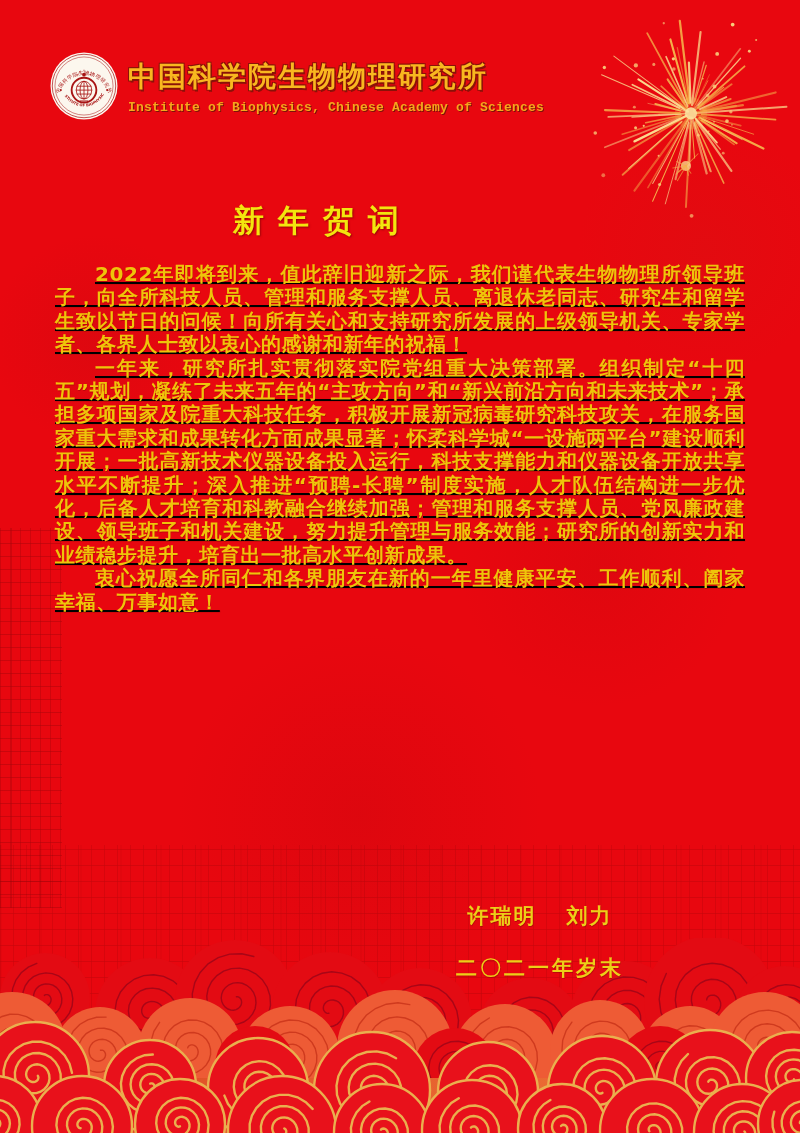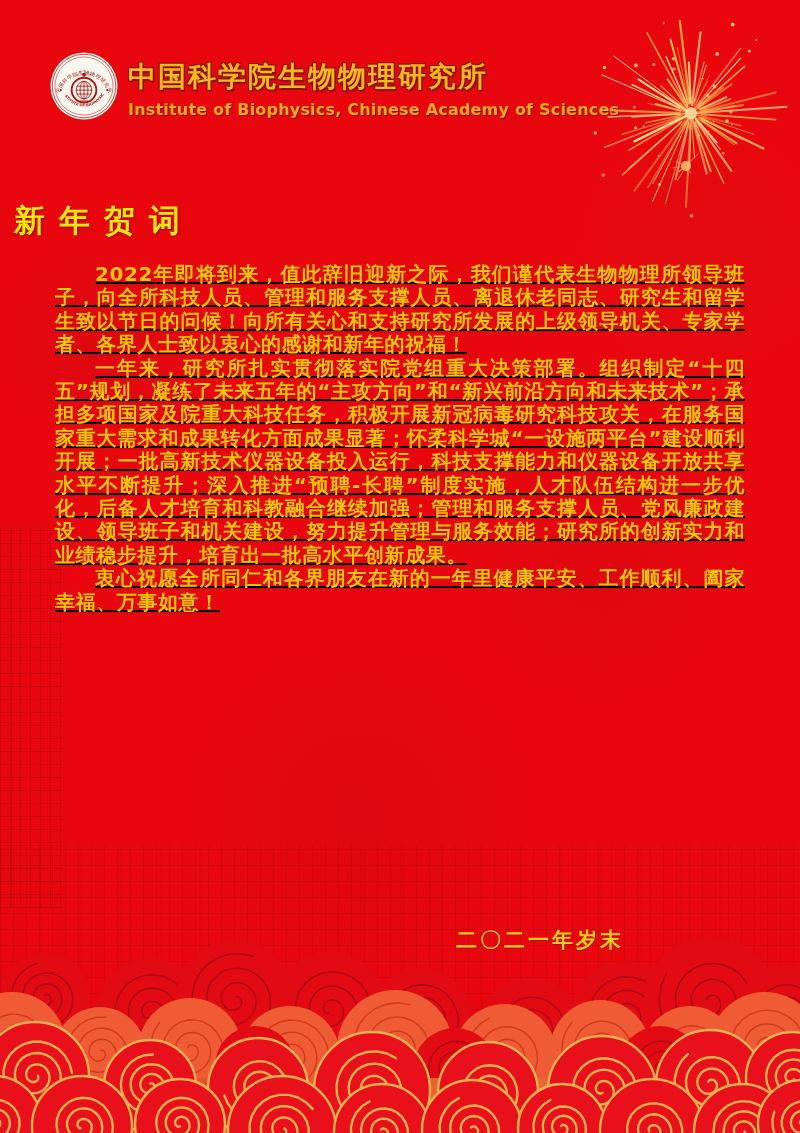--- a/index.html
+++ b/index.html
@@ -21,23 +21,23 @@
     background:
       repeating-linear-gradient(0deg, rgba(110,3,6,.55) 0 1px, transparent 1px 16px),
       repeating-linear-gradient(90deg, rgba(110,3,6,.45) 0 1px, transparent 1px 13px),
       repeating-linear-gradient(90deg, rgba(150,10,10,.25) 0 2px, transparent 2px 40px);}
   .fireworks{position:absolute;left:585px;top:12px;width:212px;height:218px;}
   .header{position:absolute;left:50px;top:52px;display:flex;align-items:flex-start;}
   .seal{width:68px;height:68px;flex:0 0 auto;}
   .orgnames{margin-left:10px;margin-top:6px;}
   .org-zh{font-size:28px;font-weight:900;letter-spacing:2px;color:#f9b71f;
     text-shadow:1.5px 1.5px 0 #8a1208,-1px -1px 0 #8a1208,1px -1px 0 #8a1208,-1px 1px 0 #8a1208;}
-  .org-en{font-size:16px;font-weight:bold;margin-top:4px;color:#f6a61c;letter-spacing:.2px;
-    text-shadow:1px 1px 0 #7d1208;}
-  .title{position:absolute;left:0;top:200px;width:632px;margin:0;
+  .org-en{font-size:13px;font-weight:bold;margin-top:4px;color:#f6a61c;letter-spacing:.2px;
+    text-shadow:1px 1px 0 #7d1208;font-family:Liberation Mono, monospace;}
+  .title{position:absolute;left:0;top:200px;width:632px;margin:0;text-align:center;
     font-size:31px;font-weight:900;color:#f3e50e;letter-spacing:14px;text-indent:14px;
     text-shadow:1px 1px 2px rgba(110,0,0,.65);}
   .content{position:absolute;left:55px;right:55px;top:263px;text-decoration:underline;}
   .content p{margin:0;text-indent:2em;text-align:justify;color:#efc40a;font-weight:700;
     font-size:20px;line-height:23.4px;letter-spacing:.6px;
     text-shadow:.5px .5px 0 rgba(120,10,0,.35);}
   .signature{position:absolute;left:430px;top:902px;width:220px;text-align:center;z-index:7;}
   .sig-names{font-size:21px;font-weight:700;color:#eccf18;letter-spacing:2px;
     text-shadow:.5px .5px 0 rgba(120,10,0,.4);}
   .sig-gap{margin-left:30px;}
@@ -203,20 +203,23 @@
 
   <h1 class="title">新年贺词</h1>
 
   <div class="content">
     <p>2022年即将到来，值此辞旧迎新之际，我们谨代表生物物理所领导班子，向全所科技人员、管理和服务支撑人员、离退休老同志、研究生和留学生致以节日的问候！向所有关心和支持研究所发展的上级领导机关、专家学者、各界人士致以衷心的感谢和新年的祝福！</p>
     <p>一年来，研究所扎实贯彻落实院党组重大决策部署。组织制定“十四五”规划，凝练了未来五年的“主攻方向”和“新兴前沿方向和未来技术”；承担多项国家及院重大科技任务，积极开展新冠病毒研究科技攻关，在服务国家重大需求和成果转化方面成果显著；怀柔科学城“一设施两平台”建设顺利开展；一批高新技术仪器设备投入运行，科技支撑能力和仪器设备开放共享水平不断提升；深入推进“预聘-长聘”制度实施，人才队伍结构进一步优化，后备人才培育和科教融合继续加强；管理和服务支撑人员、党风廉政建设、领导班子和机关建设，努力提升管理与服务效能；研究所的创新实力和业绩稳步提升，培育出一批高水平创新成果。</p>
     <p>衷心祝愿全所同仁和各界朋友在新的一年里健康平安、工作顺利、阖家幸福、万事如意！</p>
   </div>
 
   <div class="signature">
+    <div class="sig-names">
+      <span>许瑞明</span><span class="sig-gap">刘力</span>
+    </div>
     <div class="sig-date">二〇二一年岁末</div>
   </div>
 
   <svg id="clouds" class="clouds" viewBox="0 0 800 195" preserveAspectRatio="none">
       <defs>
         <linearGradient id="og" x1="0" y1="0" x2="1" y2="0">
           <stop offset="0%" stop-color="#dd4723"></stop>
           <stop offset="100%" stop-color="#f07a3a"></stop>
         </linearGradient>
       </defs>

